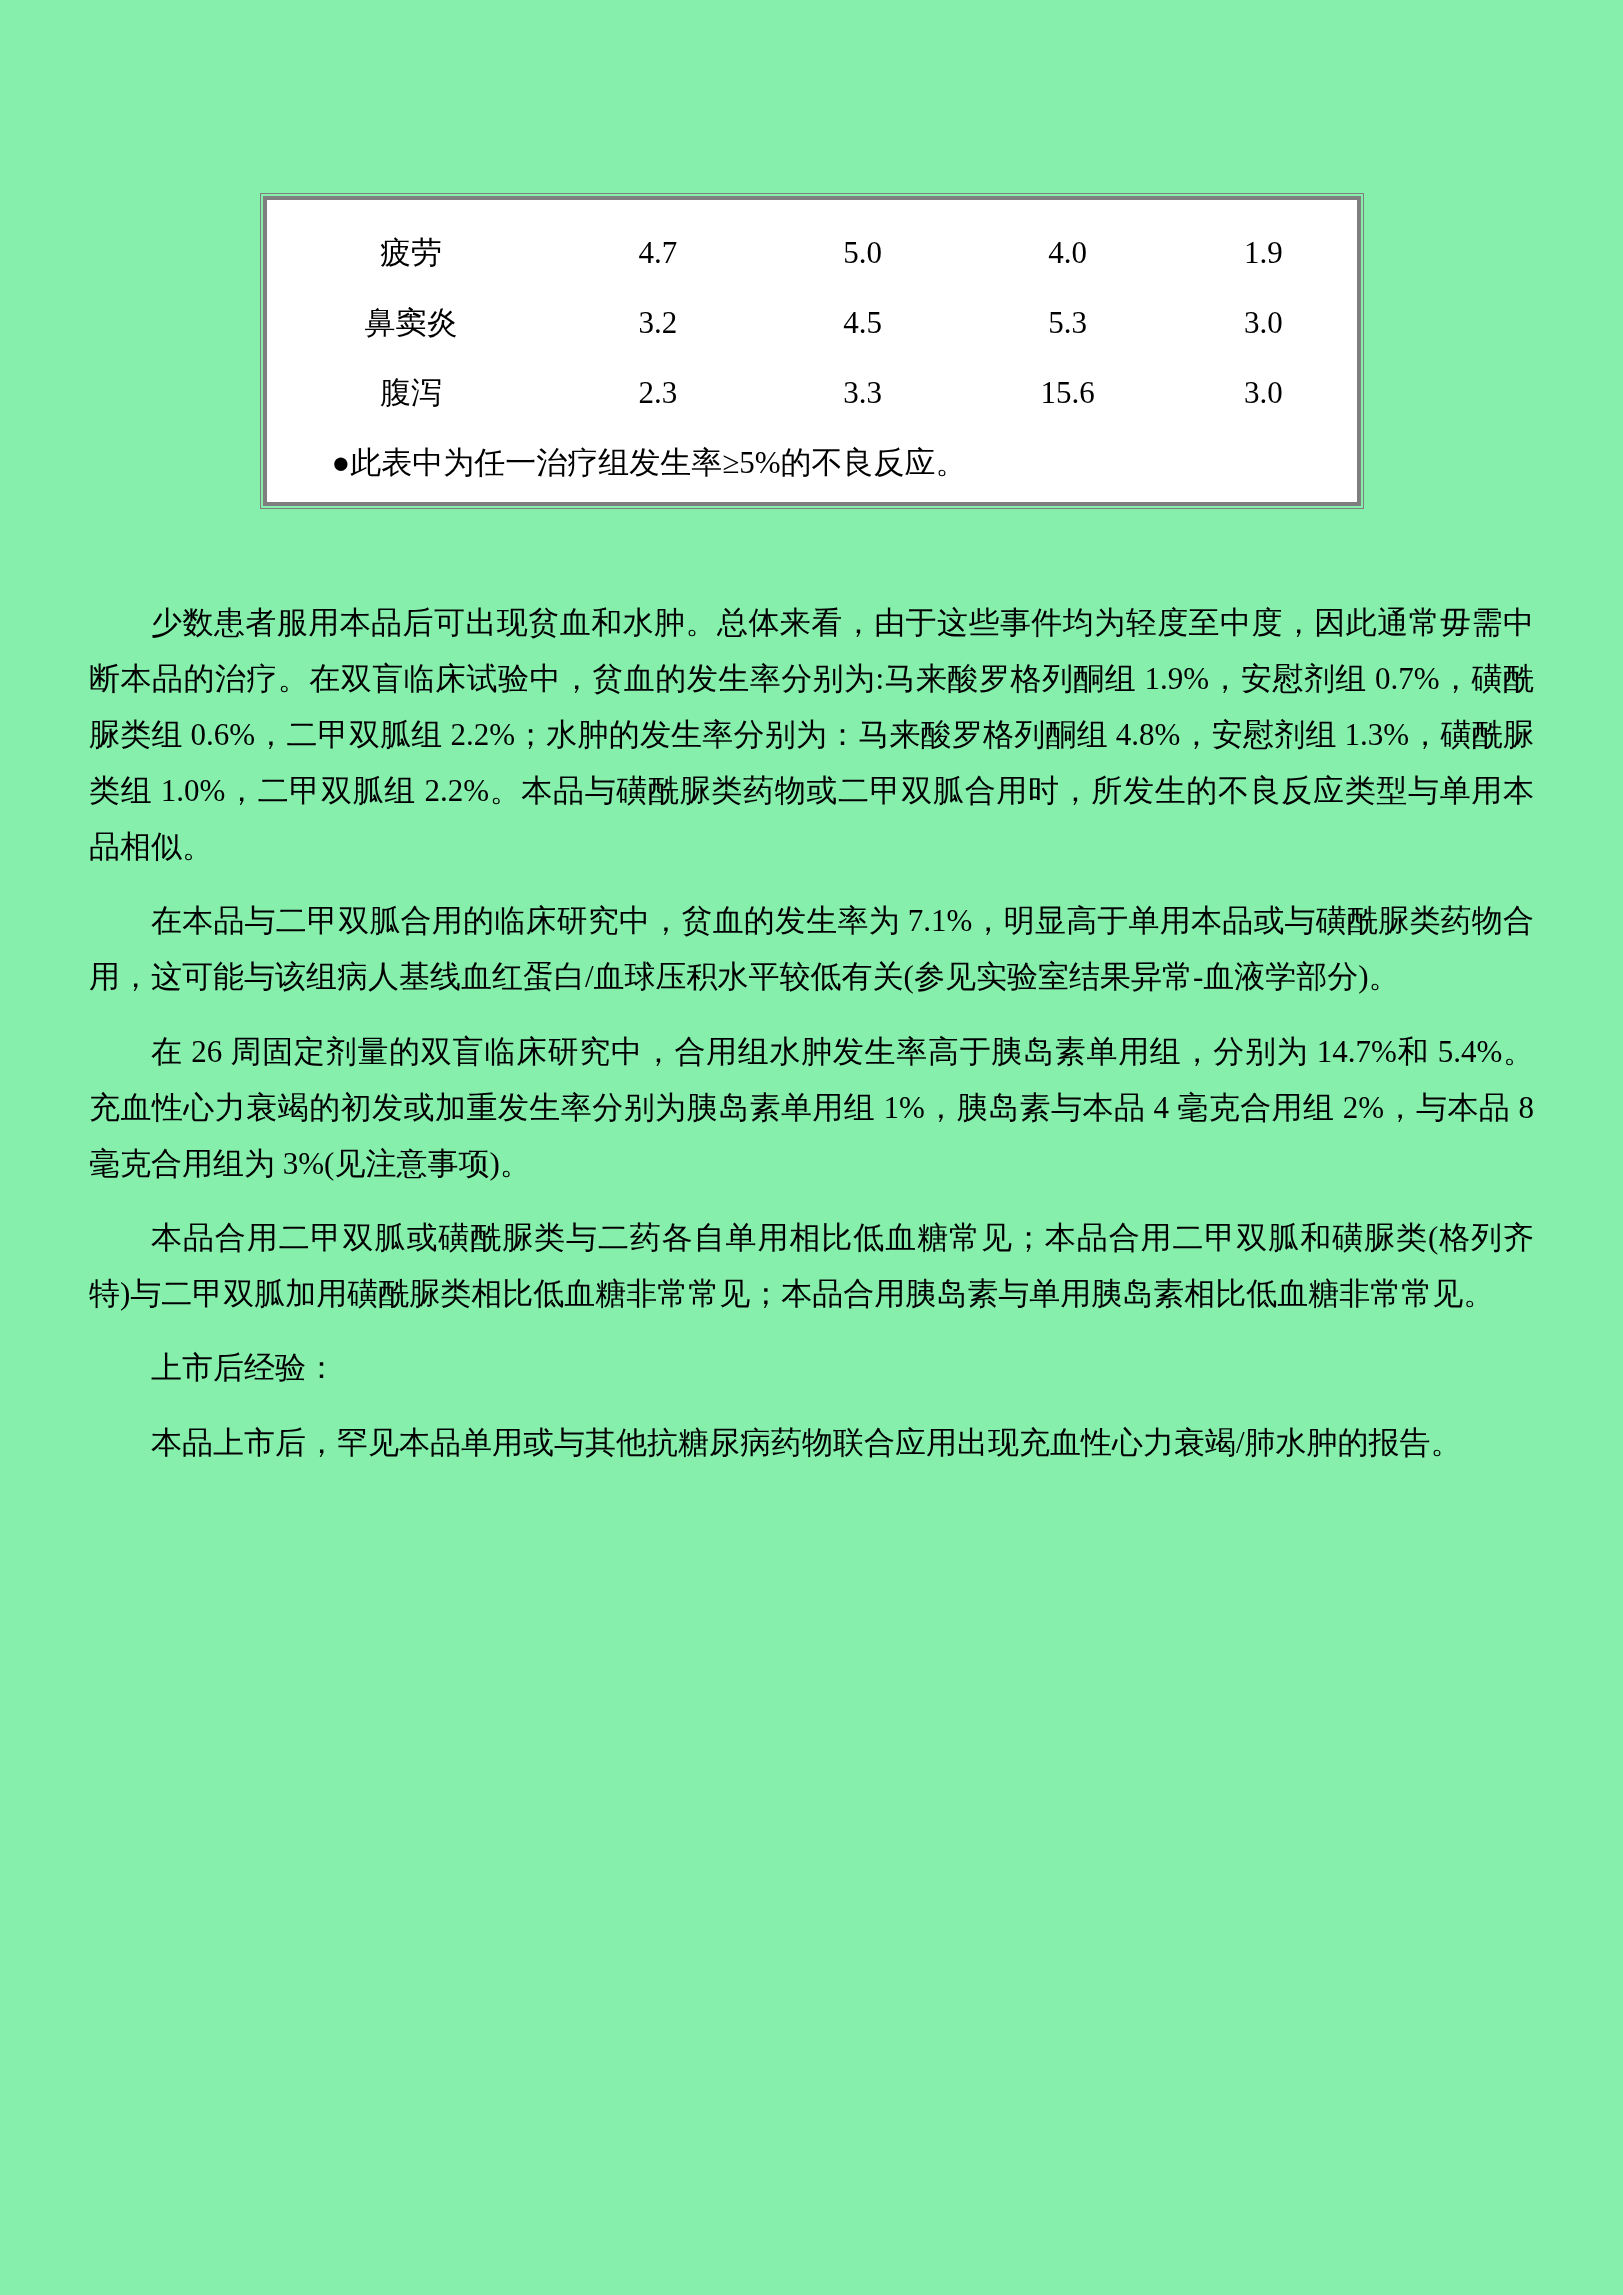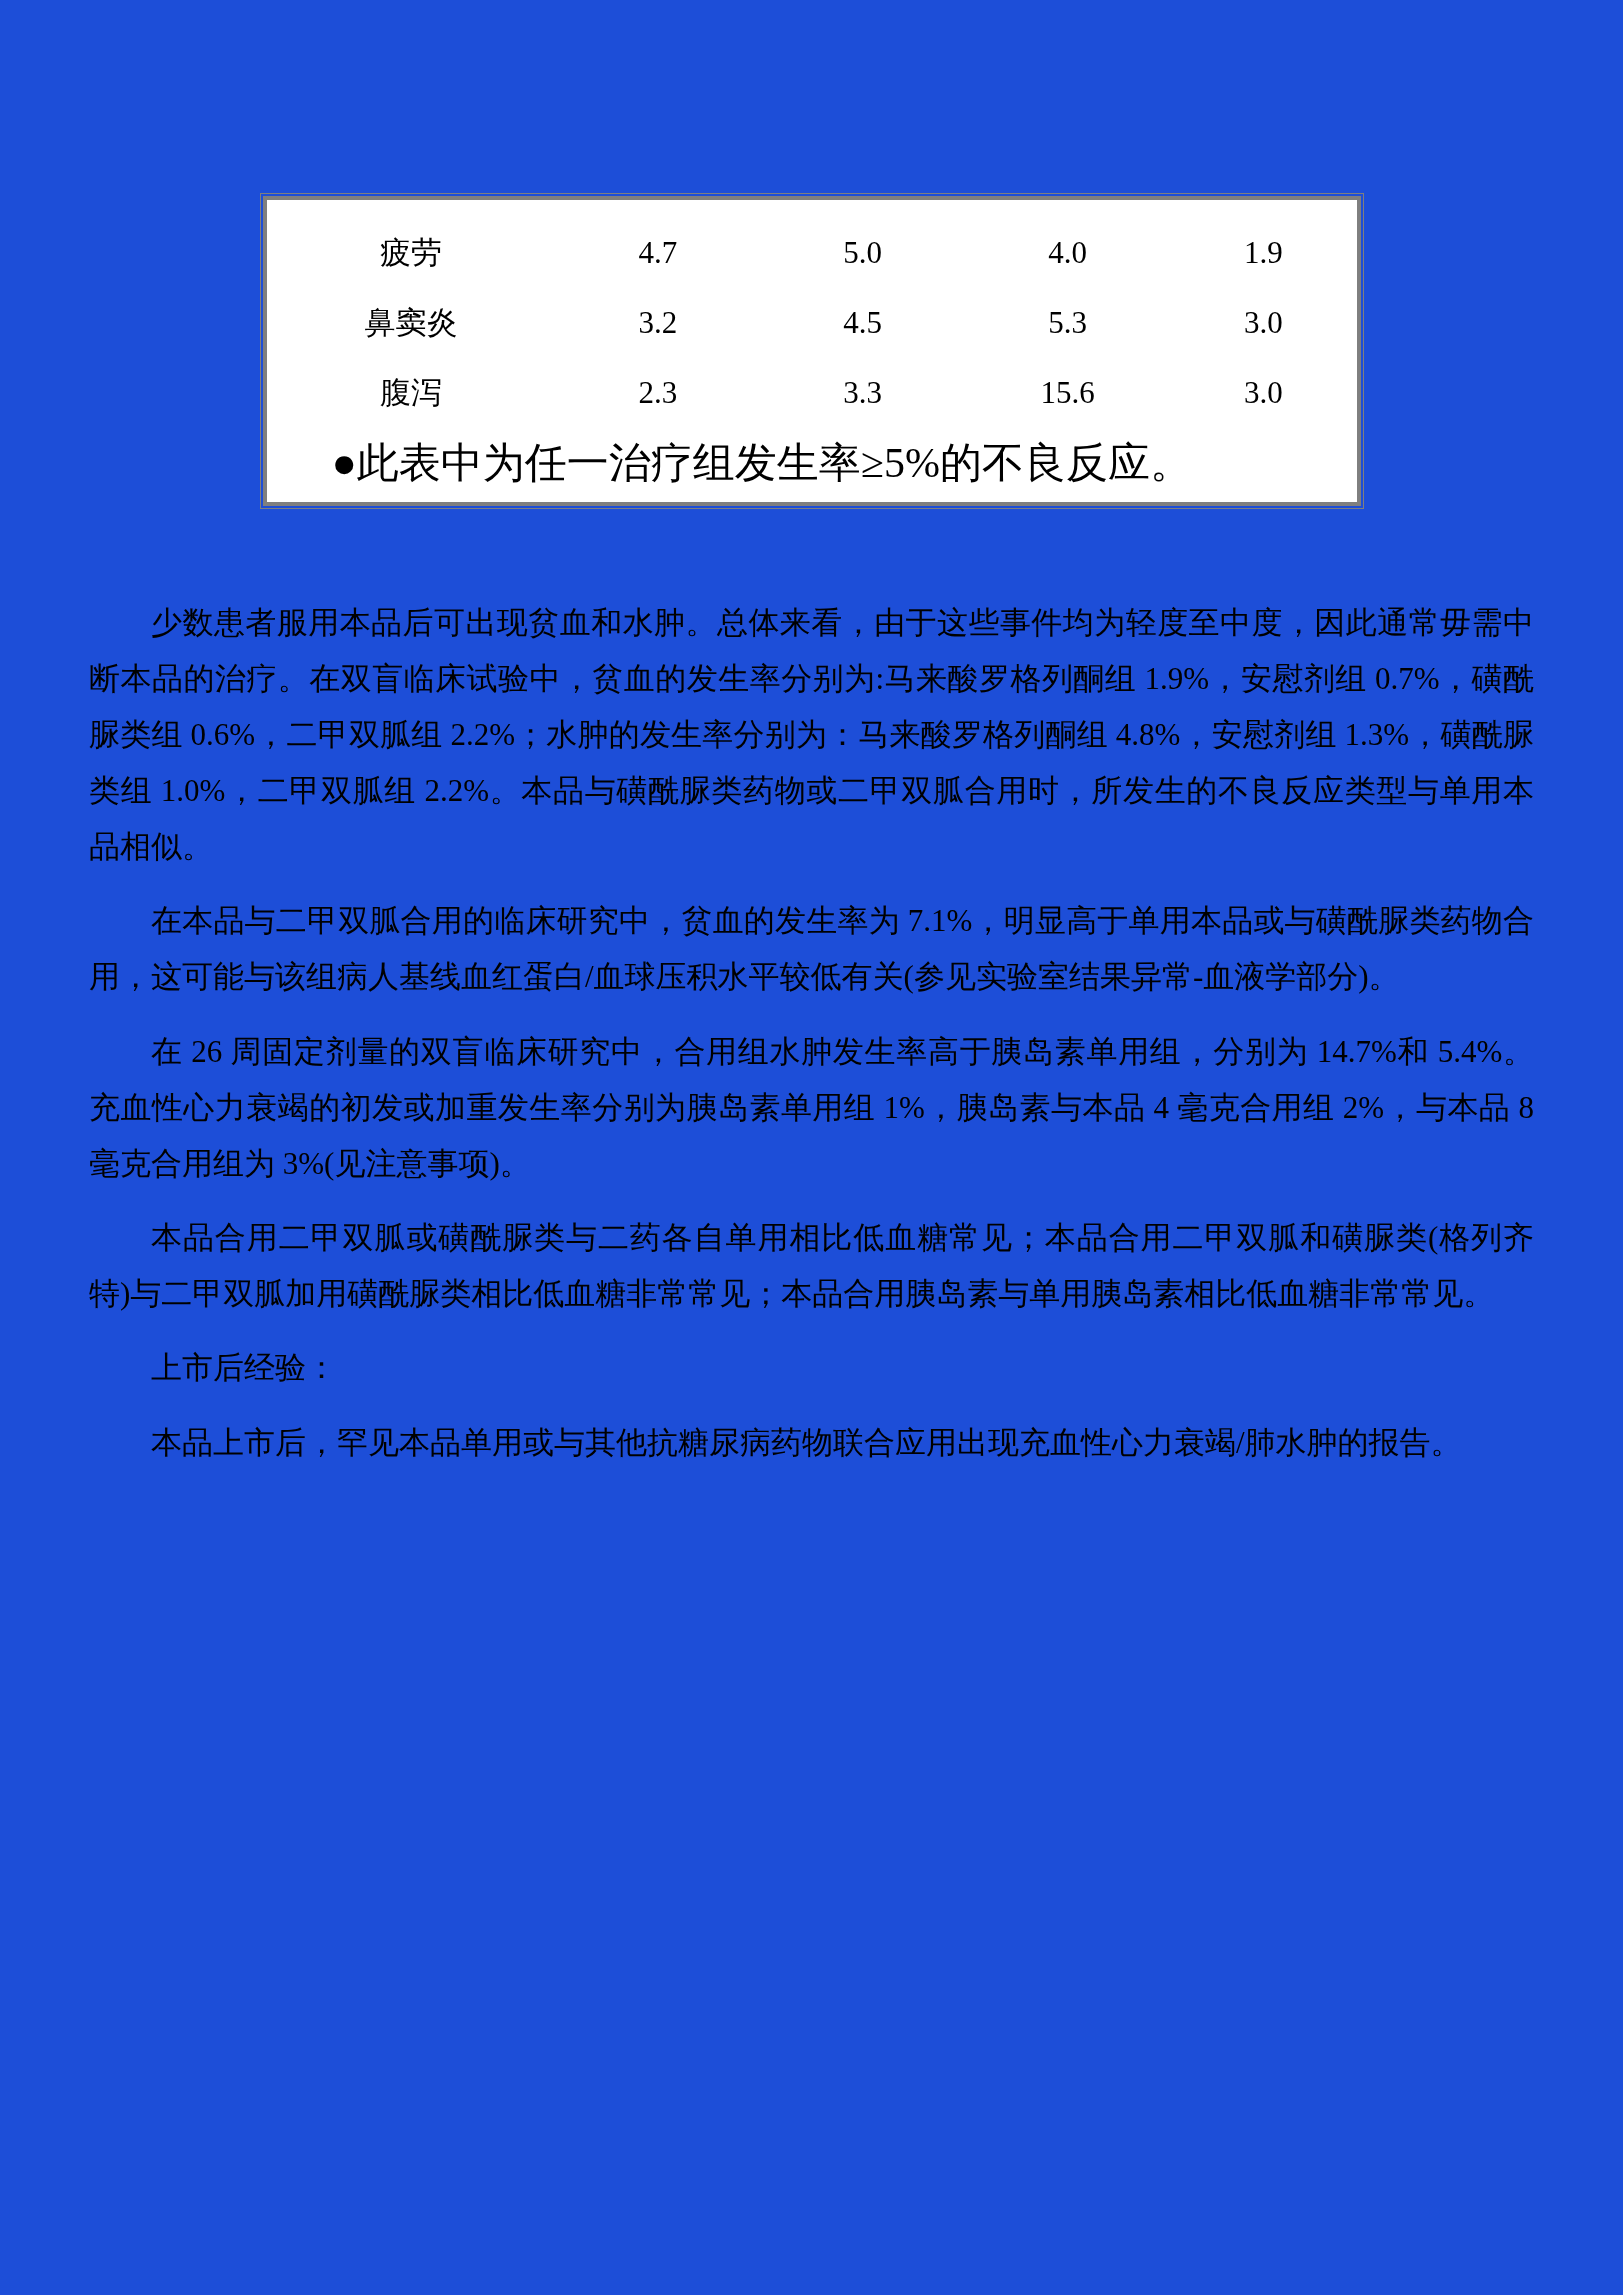--- a/index.html
+++ b/index.html
@@ -11,21 +11,21 @@
     width: 1623px;
     height: 2295px;
     font-family: "Liberation Serif", "DejaVu Serif", serif;
     color: #000000;
   }
   .page {
     position: relative;
     width: 1623px;
     height: 2295px;
     overflow: hidden;
-    background: #1d4ed8;
+    background: #86efac;
   }
   
   .table-box {
     box-sizing: border-box;
     width: 1098px;
     margin: 196px auto 0 auto;
     border: 4.8px solid #7f7f7f;
     outline: 1.4px solid #7f7f7f;
     outline-offset: 2px;
     padding: 17.7px 0 4.1px 0;
@@ -37,21 +37,21 @@
     height: 70px;
     align-items: center;
     text-align: center;
     font-size: 31px;
   }
   .t-cell { display: block; }
   .t-note {
     height: 70px;
     display: flex;
     align-items: center;
-    font-size: 42px;
+    font-size: 31px;
     text-align: right;
   }
   .t-note.n1 { padding-left: 65px; }
   .t-note.n2 { padding-left: 46px; }
   
   .content {
     width: 1445px;
     margin: 89px auto 0 auto;
   }
   .content p {

